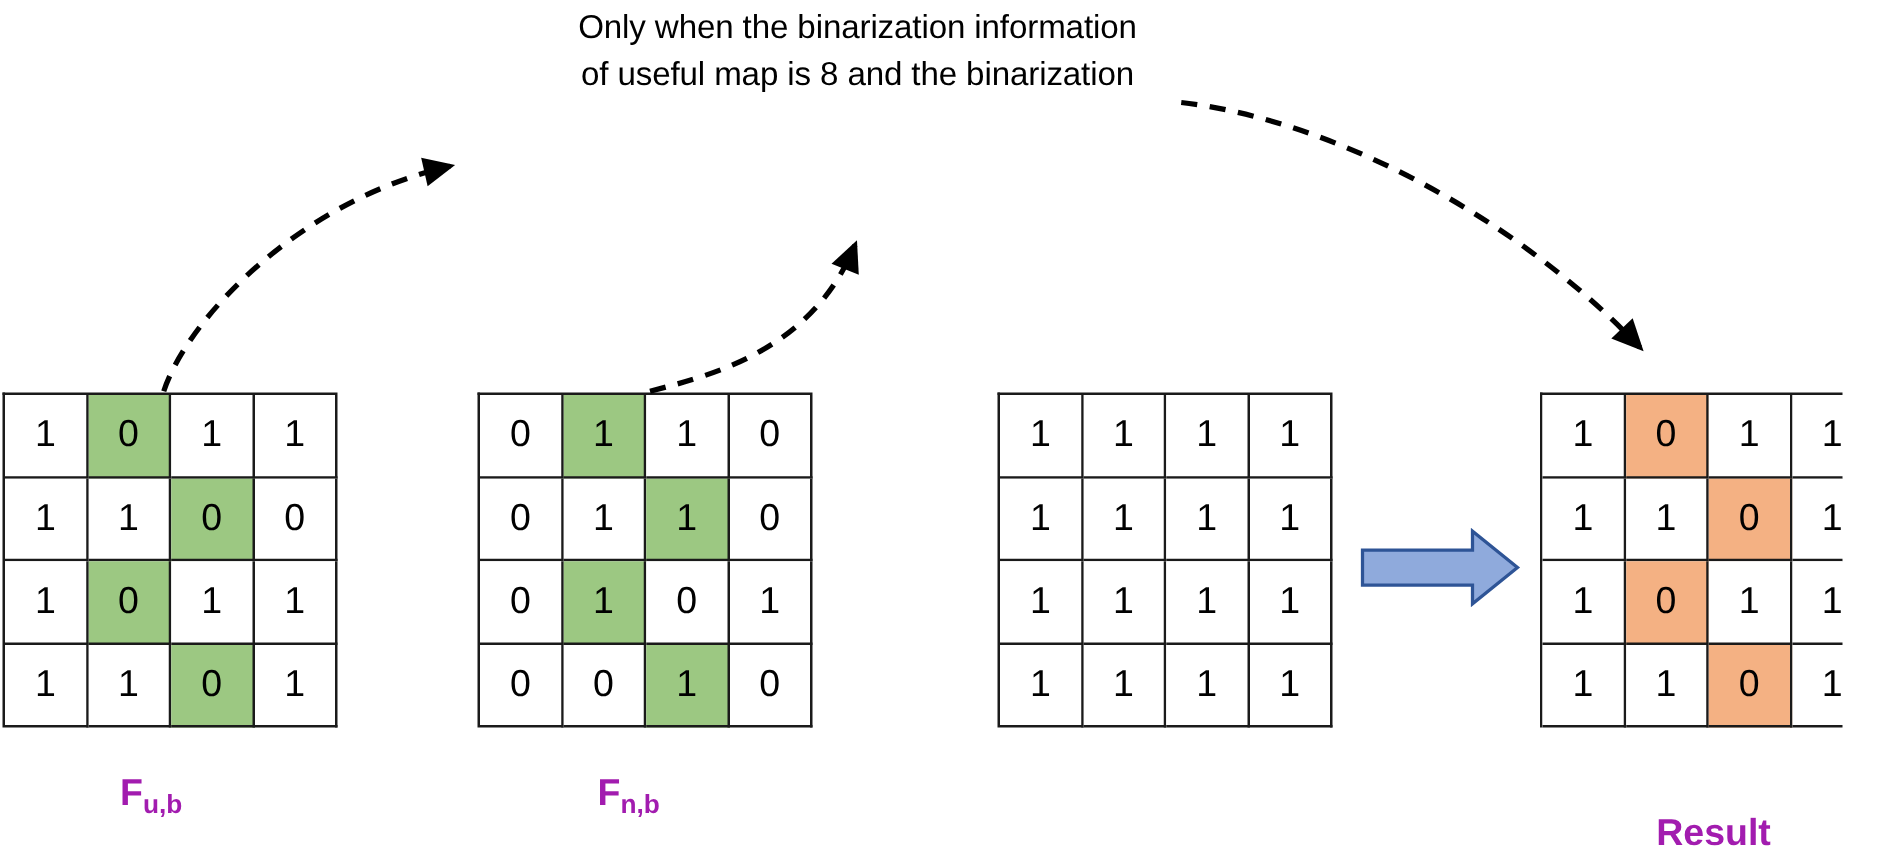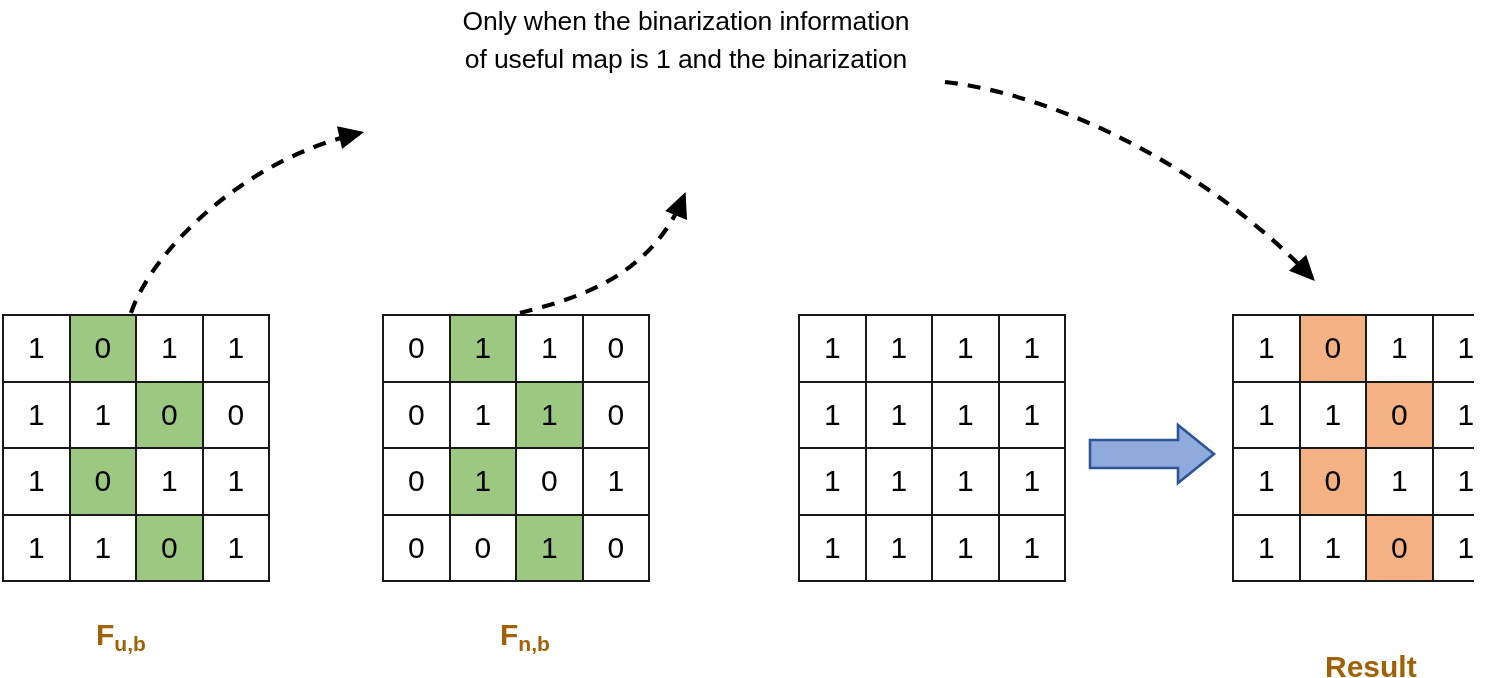--- a/index.html
+++ b/index.html
@@ -61,52 +61,52 @@
   #grid-fnb    { left: 382px;  top: 314px; width: 268px; height: 268px; }
   #grid-ones   { left: 798px;  top: 314px; width: 268px; height: 268px; }
   #grid-result { left: 1232px; top: 314px; width: 268px; height: 268px; }
 
   
   .grid-label {
     position: absolute;
     font-family: "Liberation Sans", sans-serif;
     font-weight: bold;
     font-size: 30px;
-    color: #a16207;
+    color: #a21caf;
     white-space: nowrap;
   }
   .grid-label sub {
     font-size: 21px;
     vertical-align: baseline;
     position: relative;
     top: 6px;
     left: 0px;
   }
   #label-fub    { left: 96px;   top: 618px; }
-  #label-fnb    { left: 500px;  top: 618px; }
+  #label-fnb    { left: 478px;  top: 618px; }
   #label-result { left: 1325px; top: 650px; }
 
   
   #overlay {
     position: absolute;
     left: 0;
     top: 0;
     width: 1506px;
     height: 678px;
     pointer-events: none;
   }
 </style>
 </head>
 <body>
 
 <div id="stage">
 
   <div id="caption">
     <span class="cap-line">Only when the binarization information</span>
-    <span class="cap-line">of useful map is 1 and the binarization</span>
+    <span class="cap-line">of useful map is 8 and the binarization</span>
   </div>
 
   <div class="grid" id="grid-fub">
       <div class="cell">1</div>
       <div class="cell hl-green">0</div>
       <div class="cell">1</div>
       <div class="cell">1</div>
       <div class="cell">1</div>
       <div class="cell">1</div>
       <div class="cell hl-green">0</div>

